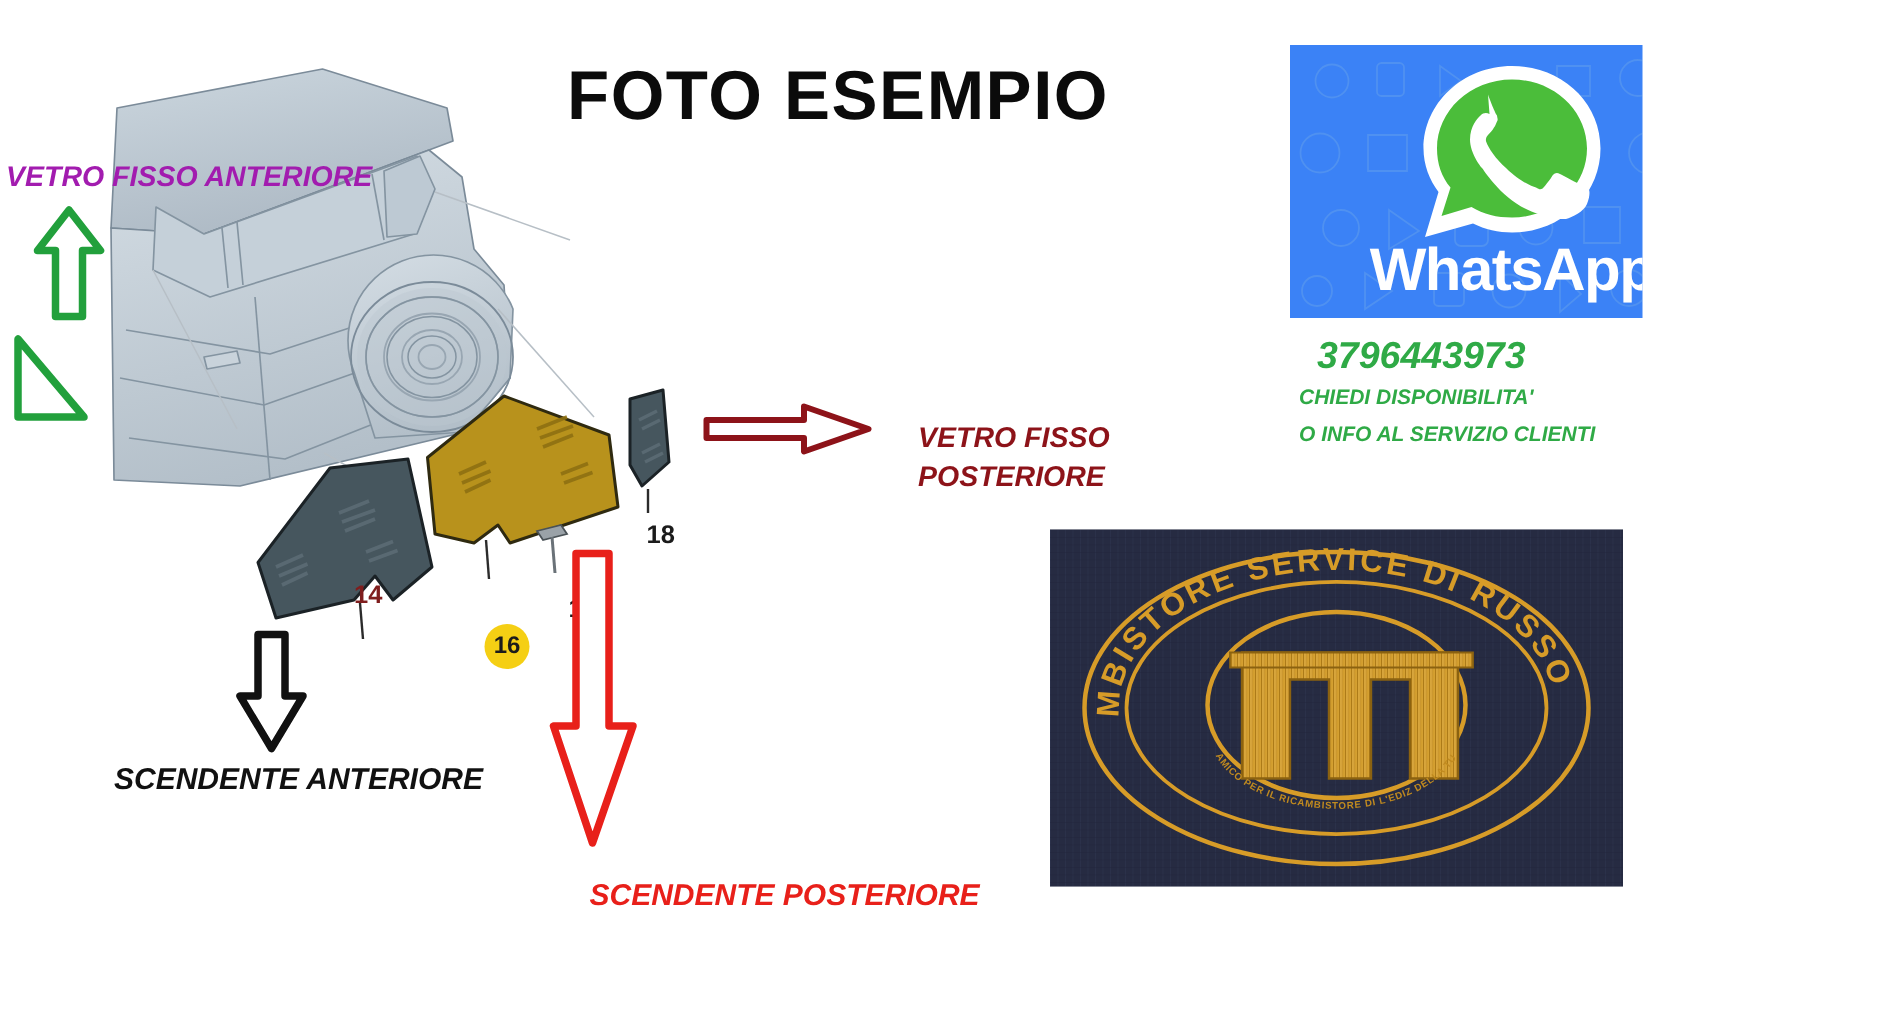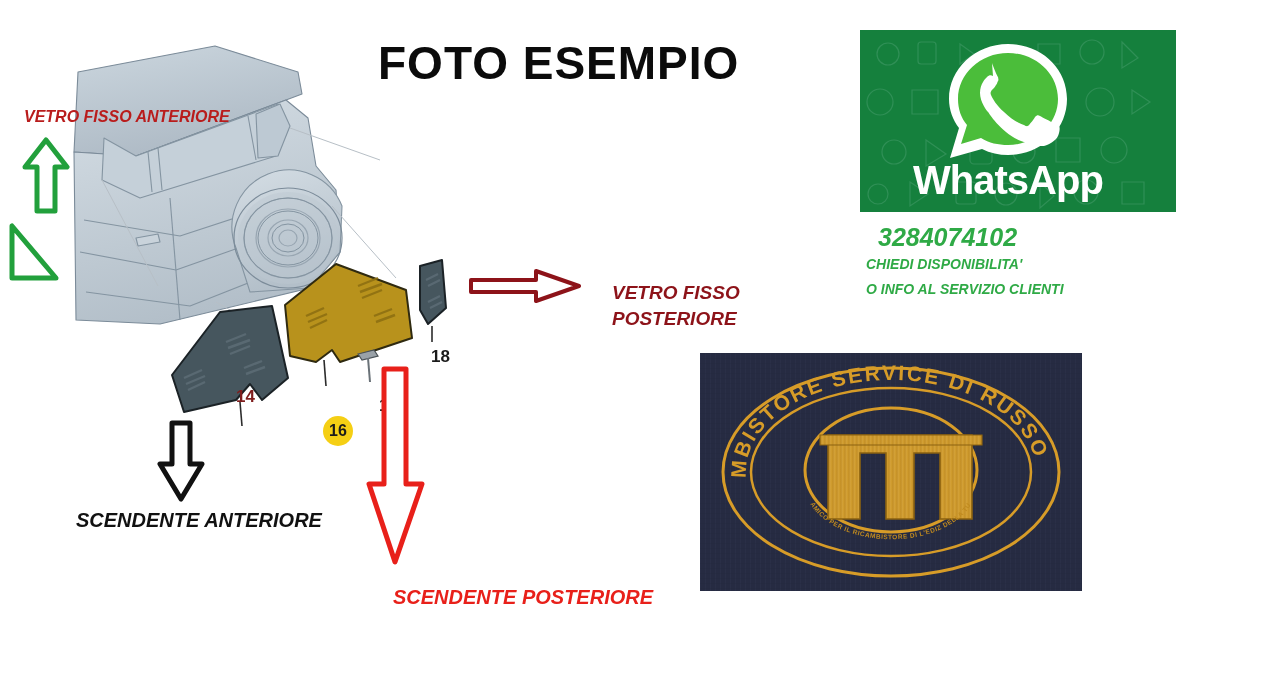--- a/index.html
+++ b/index.html
@@ -25,21 +25,21 @@
   
   #glass-parts{left:140px; top:250px; width:360px; height:210px;}
   #glass-parts svg{display:block;}
 
   
   .callout{
     font-weight:bold; font-style:italic; white-space:nowrap;
     font-family:"Liberation Sans", sans-serif;
   }
   #label-vetro-fisso-anteriore{
-    left:24px; top:108px; font-size:16px; color:#b91c1c;
+    left:4px; top:108px; font-size:19px; color:#a21caf;
   }
   #label-vetro-fisso-posteriore{
     left:612px; top:280px; font-size:19px; color:#8d1319; line-height:26px;
     font-style:italic;
   }
   #label-scendente-anteriore{
     left:76px; top:509px; font-size:20px; color:#111111;
   }
   #label-scendente-posteriore{
     left:350px; top:586px; font-size:20px; color:#e8201a;margin-left:43px;
@@ -48,22 +48,22 @@
   
   #arrow-green-up{left:22px;top:137px;width:48px;height:78px;}
   #arrow-green-tri{left:8px;top:222px;width:52px;height:62px;}
   #arrow-red-right{left:468px;top:268px;width:114px;height:36px;}
   #arrow-black-down{left:157px;top:420px;width:48px;height:82px;}
   #arrow-red-down{left:365px;top:366px;width:62px;height:200px;}
   .arrowsvg{display:block;}
 
   
   #whatsapp-box{
-    left:860px; top:30px; width:316px; height:182px;
-    background:#15803d; overflow:hidden;
+    left:860px; top:30px; width:235px; height:182px;
+    background:#3b82f6; overflow:hidden;
   }
   #whatsapp-pattern{
     position:absolute; inset:0; opacity:.16;
   }
   #whatsapp-logo-mark{
     position:absolute; left:84px; top:10px; width:128px; height:124px;
   }
   #whatsapp-wordmark{
     position:absolute; left:0; top:128px; width:296px; text-align:center;
     color:#ffffff; font-size:40px; font-weight:bold; letter-spacing:-1px;
@@ -293,21 +293,21 @@
     <path d="M64,13 C36,13 14,34 14,59 c0,10 3,19 9,26 l-6,19 l20,-6 c8,5 17,7 27,7 c28,0 50,-21 50,-46 S92,13 64,13 Z" fill="#4bbd3a"></path>
     <path d="M49,36 c-2,-1 -4,-1 -6,1 c-2,2 -7,7 -7,16 c0,9 7,18 8,19 c1,1 13,21 33,29 c16,6 20,5 23,5 c4,-1 12,-5 14,-10
              c2,-5 2,-9 1,-10 c-1,-1 -2,-1 -5,-3 c-3,-1 -12,-6 -14,-7 c-2,-1 -3,-1 -5,1 c-1,2 -5,7 -6,8 c-1,1 -2,2 -5,0
              c-3,-1 -11,-4 -20,-13 c-7,-6 -12,-14 -13,-17 c-1,-2 0,-4 1,-5 c1,-1 3,-3 4,-5 c1,-1 1,-2 2,-4 c1,-1 0,-3 0,-4
              c-1,-1 -5,-11 -6,-14 z" fill="#ffffff"></path>
   </svg>
   <div id="whatsapp-wordmark">WhatsApp</div>
 </div>
 
 <div class="abs" id="contact-block">
-  <div id="phone-number">3284074102</div>
+  <div id="phone-number">3796443973</div>
   <div class="contact-line">CHIEDI DISPONIBILITA'</div>
   <div class="contact-line">O INFO AL SERVIZIO CLIENTI</div>
 </div>
 
 <div class="abs" id="shop-logo-box">
   <svg width="382" height="238" viewBox="0 0 382 238">
     <defs>
       <path id="ringpath" d="M 46,119 A 145,92 0 0 1 336,119" fill="none"></path>
       <path id="tagpath" d="M 110,150 A 85,52 0 0 0 272,150" fill="none"></path>
       <linearGradient id="woodg" x1="0" y1="0" x2="1" y2="0">

